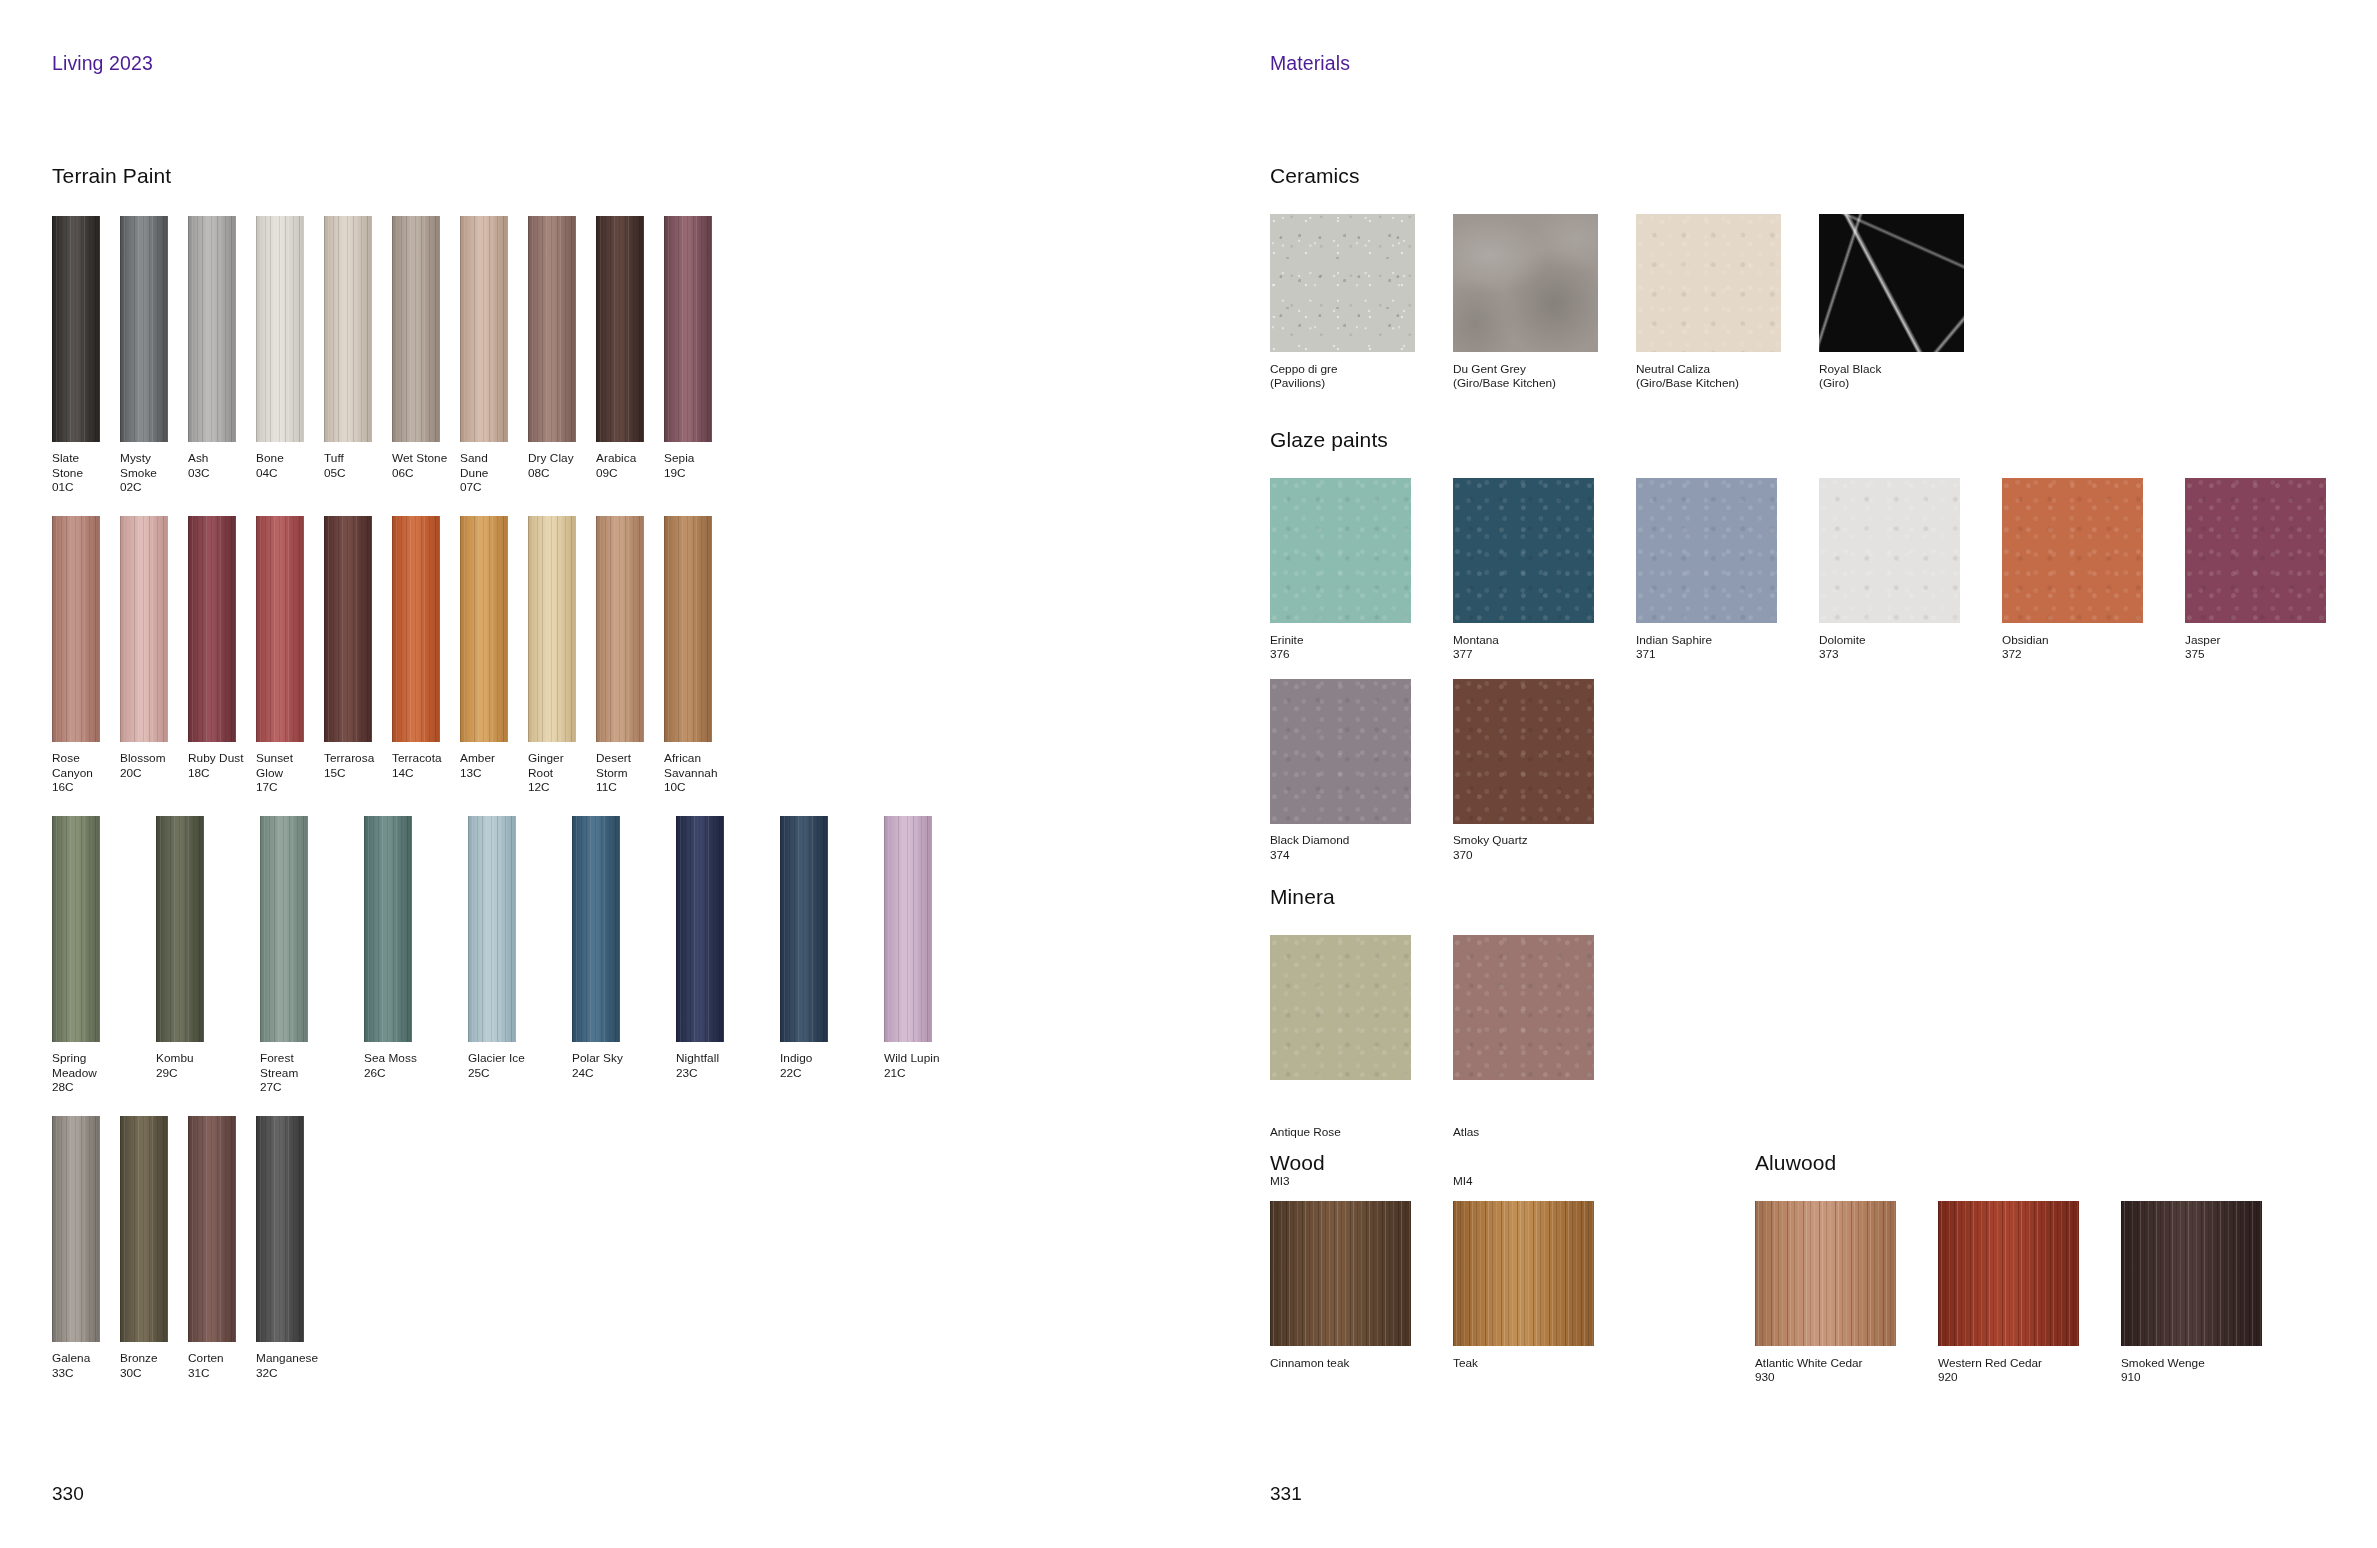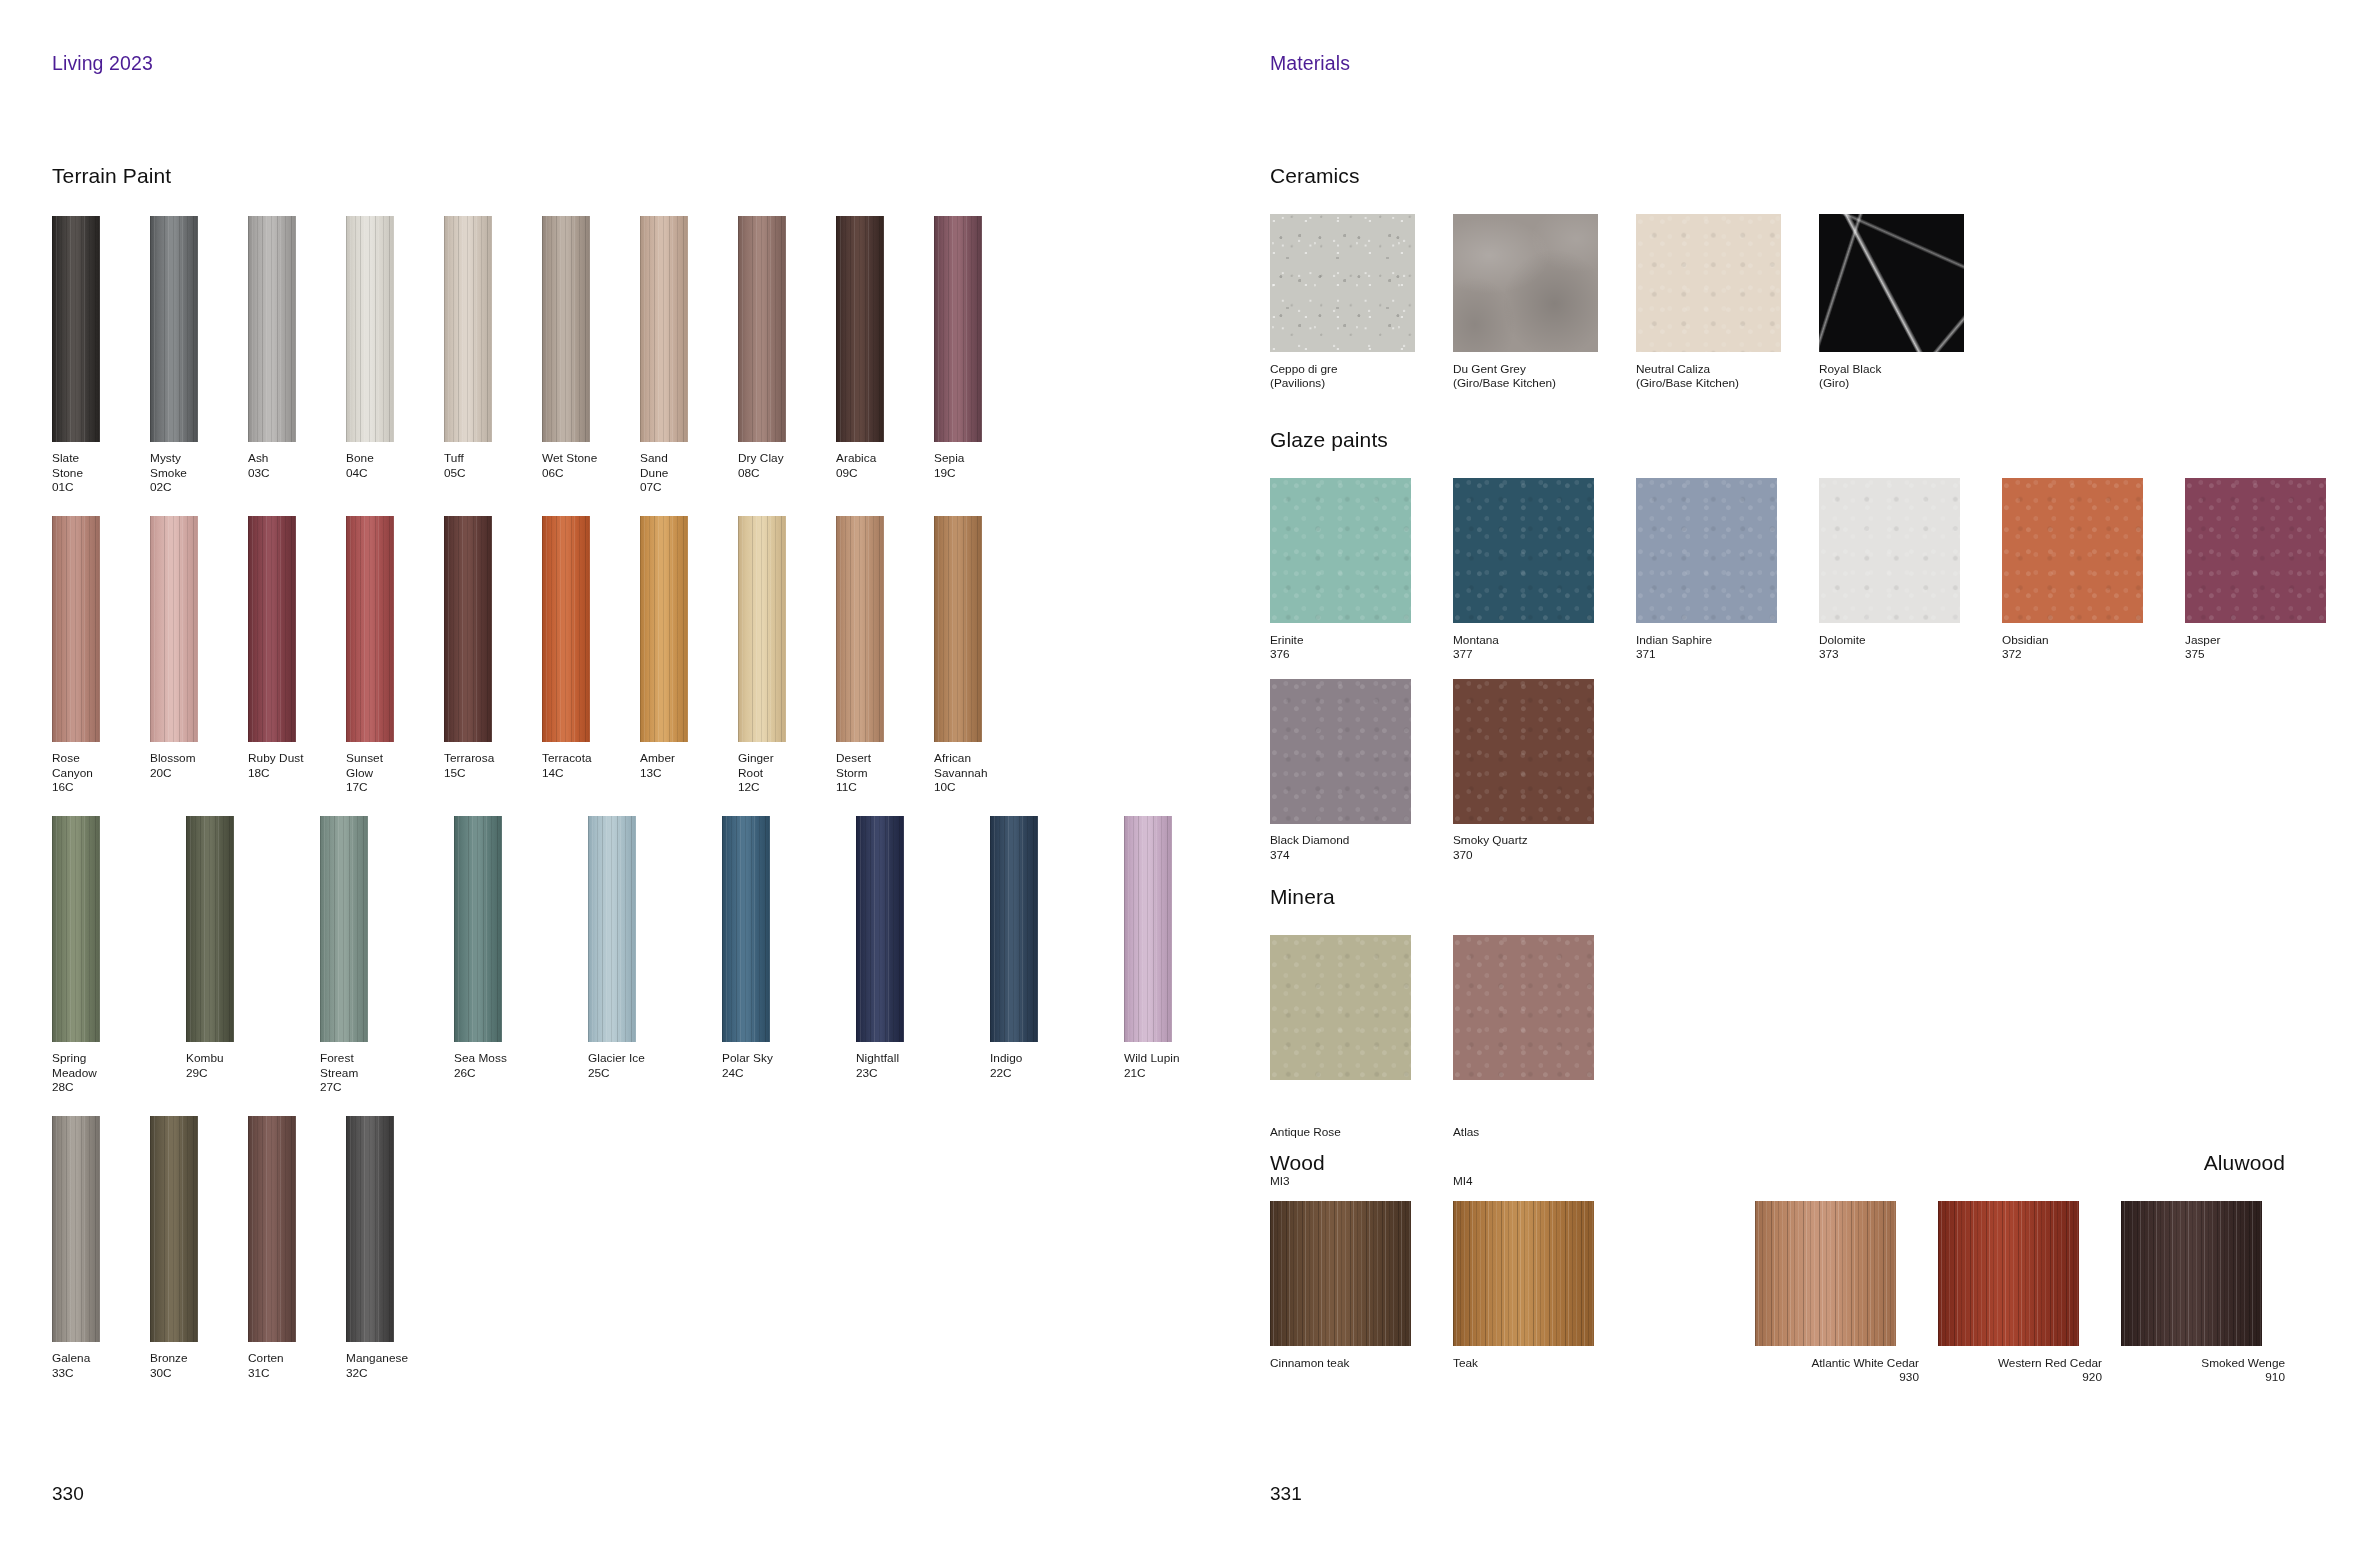--- a/index.html
+++ b/index.html
@@ -45,21 +45,21 @@
 
   
   .terrain-block { position: absolute; top: 164px; left: 52px; }
   .terrain-title { margin-bottom: 27.6px; }
 
   .swatch-row { display: flex; }
   .terrain-row { margin-bottom: 0; }
 
   .terrain-cell {
     width: 48px;
-    margin-right: 50px;
+    margin-right: 20px;
     display: flex;
     flex-direction: column;
   }
   .terrain-cell:last-child { margin-right: 0; }
 
   .terrain-chip {
     width: 48px;
     height: 226px;
     position: relative;
     overflow: hidden;
@@ -479,21 +479,21 @@
             <div class="mat-chip wood-chip tex-grain" style="background: linear-gradient(90deg, rgb(71, 51, 37) 0%, rgb(93, 68, 48) 16%, rgb(119, 88, 63) 42%, rgb(119, 88, 63) 52%, rgb(93, 68, 48) 74%, rgb(71, 51, 37) 100%);"></div>
             <div class="mat-label">Cinnamon teak</div>
           </div>
           <div class="mat-cell wood-cell">
             <div class="mat-chip wood-chip tex-grain" style="background: linear-gradient(90deg, rgb(142, 93, 45) 0%, rgb(169, 116, 61) 16%, rgb(192, 141, 82) 42%, rgb(192, 141, 82) 52%, rgb(169, 116, 61) 74%, rgb(142, 93, 45) 100%);"></div>
             <div class="mat-label">Teak</div>
           </div>
         </div>
     </div>
 
-    <div class="mat-block" style="top:1151px;left:566px;text-align:right;">
+    <div class="mat-block" style="top:1151px;left:566px;">
       <div class="section-title mat-title">Aluwood</div>
       <div class="swatch-row" id="aluwood-row">
           <div class="mat-cell wood-cell">
             <div class="mat-chip wood-chip tex-grain" style="background: linear-gradient(90deg, rgb(157, 108, 76) 0%, rgb(181, 129, 95) 16%, rgb(200, 150, 122) 42%, rgb(200, 150, 122) 52%, rgb(181, 129, 95) 74%, rgb(157, 108, 76) 100%);"></div>
             <div class="mat-label">Atlantic White Cedar</div>
             <div class="chip-code">930</div>
           </div>
           <div class="mat-cell wood-cell">
             <div class="mat-chip wood-chip tex-grain" style="background: linear-gradient(90deg, rgb(117, 39, 26) 0%, rgb(142, 52, 35) 16%, rgb(166, 67, 46) 42%, rgb(166, 67, 46) 52%, rgb(142, 52, 35) 74%, rgb(117, 39, 26) 100%);"></div>
             <div class="mat-label">Western Red Cedar</div>

